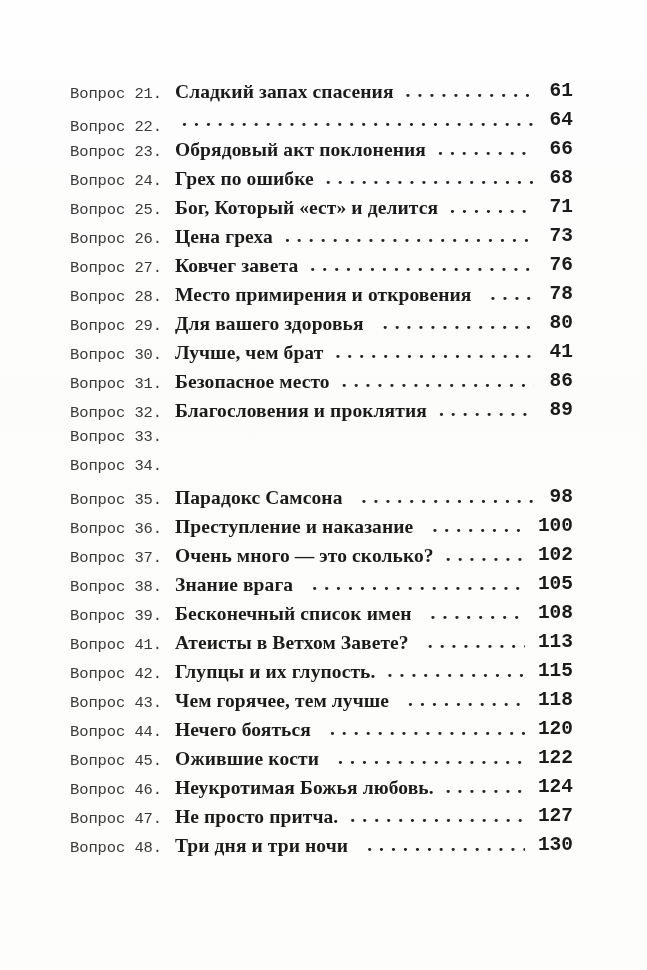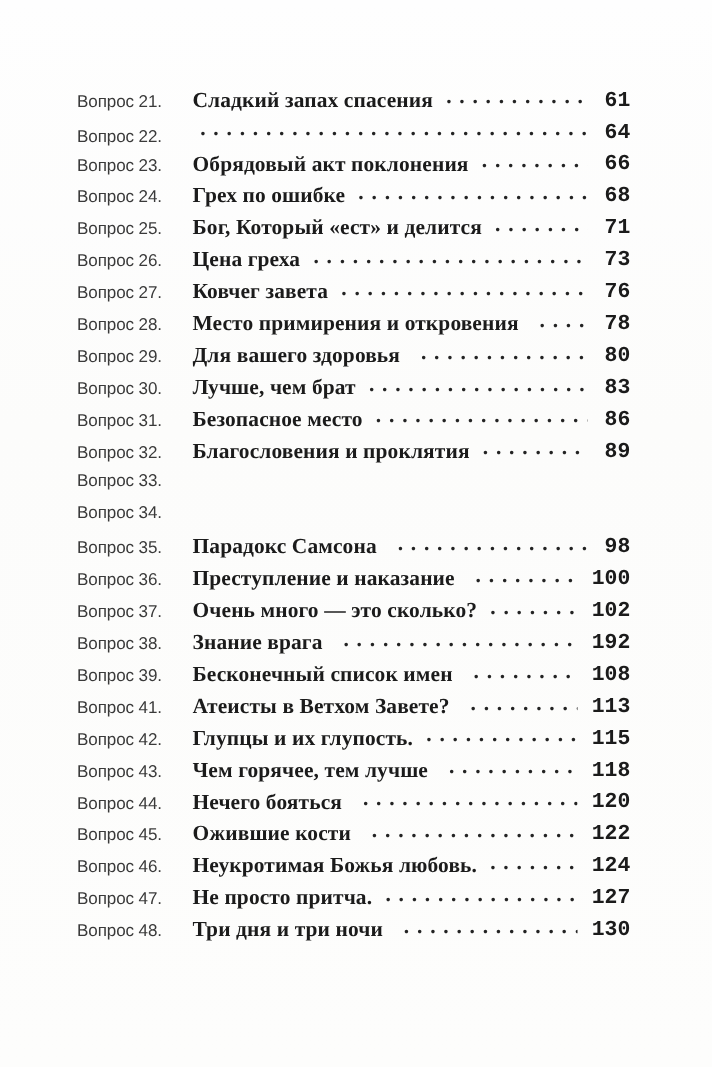--- a/index.html
+++ b/index.html
@@ -34,32 +34,32 @@
 
   .toc-row {
     display: flex;
     align-items: baseline;
     height: 29px;
     white-space: nowrap;
   }
 
   .q-label {
     flex: 0 0 105px;
-    font-family: Liberation Sans, sans-serif;
+    font-family: Liberation Mono, monospace;
     font-size: 15.5px;
     font-weight: 400;
     color: #3a3a3a;
     letter-spacing: -0.1px;
     line-height: 1;
   }
 
   .entry {
     flex: 1 1 auto;
     display: flex;
-    align-items: center;
+    align-items: flex-end;
     min-width: 0;
     overflow: hidden;
     gap: 12px;
   }
 
   .title {
     font-family: "Liberation Serif", "DejaVu Serif", serif;
     font-size: 19.5px;
     font-weight: 700;
     color: #1b1b1b;
@@ -178,21 +178,21 @@
           <span class="title">Для вашего здоровья</span>
           <span class="leader"></span>
           <span class="page-num">80</span>
         </span>
       </div>
       <div class="toc-row tight">
         <span class="q-label">Вопрос 30.</span>
         <span class="entry">
           <span class="title">Лучше, чем брат</span>
           <span class="leader"></span>
-          <span class="page-num">83</span>
+          <span class="page-num">41</span>
         </span>
       </div>
       <div class="toc-row tight">
         <span class="q-label">Вопрос 31.</span>
         <span class="entry">
           <span class="title">Безопасное место</span>
           <span class="leader"></span>
           <span class="page-num">86</span>
         </span>
       </div>
@@ -232,21 +232,21 @@
           <span class="title">Очень много — это сколько?</span>
           <span class="leader"></span>
           <span class="page-num">102</span>
         </span>
       </div>
       <div class="toc-row gap">
         <span class="q-label">Вопрос 38.</span>
         <span class="entry">
           <span class="title">Знание врага</span>
           <span class="leader"></span>
-          <span class="page-num">192</span>
+          <span class="page-num">105</span>
         </span>
       </div>
       <div class="toc-row gap">
         <span class="q-label">Вопрос 39.</span>
         <span class="entry">
           <span class="title">Бесконечный список имен</span>
           <span class="leader"></span>
           <span class="page-num">108</span>
         </span>
       </div>

